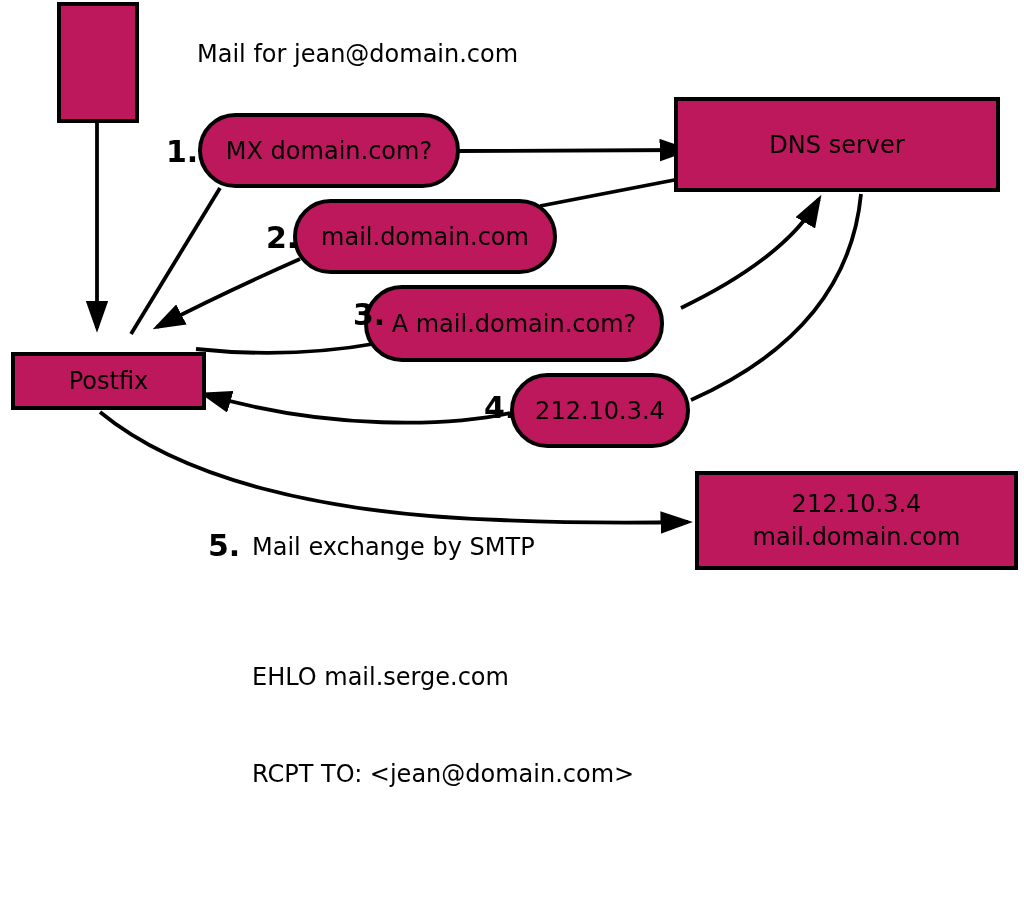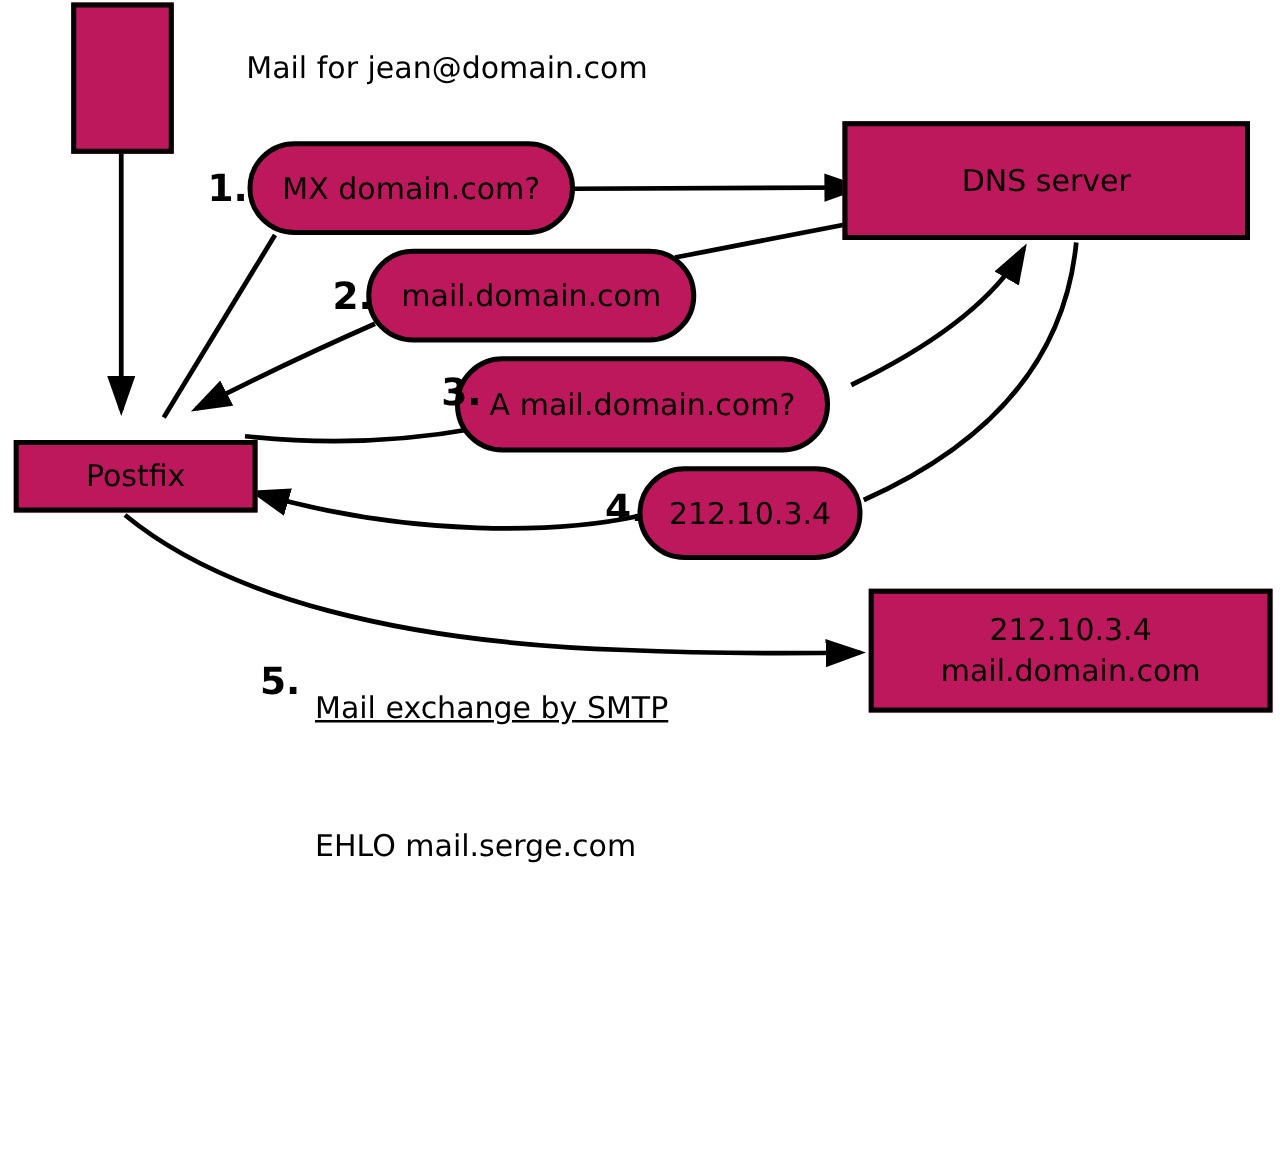--- a/index.html
+++ b/index.html
@@ -59,21 +59,21 @@
   #num-step4 { left: 484px; top: 393px; }
   #num-step5 { left: 208px; top: 531px; }
   .free-label {
     position: absolute;
     z-index: 3;
     font-size: 24px;
     line-height: 28px;
     white-space: nowrap;
   }
   #mail-note  { left: 165px; top: 40px; margin-left: 32px; }
-  #step5-label { left: 252px; top: 552px; text-decoration: underline; }
+  #step5-label { left: 252px; top: 533px; }
   #smtp-transcript {
     position: absolute;
     left: 252px;
     top: 596px;
     z-index: 3;
     font-size: 24px;
     line-height: 32.4px;
     white-space: pre;
   }
   .smtp-line { min-height: 32.4px; }
@@ -136,20 +136,21 @@
   <div class="step-num" id="num-step3">3.</div>
   <div class="step-num" id="num-step4">4.</div>
   <div class="step-num" id="num-step5">5.</div>
 
   <div class="free-label" id="mail-note">Mail for jean@domain.com</div>
 
   <div class="free-label" id="step5-label">Mail exchange by SMTP</div>
 
   <div id="smtp-transcript">
     <div class="smtp-line">EHLO mail.serge.com</div>
+    <div class="smtp-line">RCPT TO: &lt;jean@domain.com&gt;</div>
     
     
     
     
     
     
     
   </div>
 
 </div>

